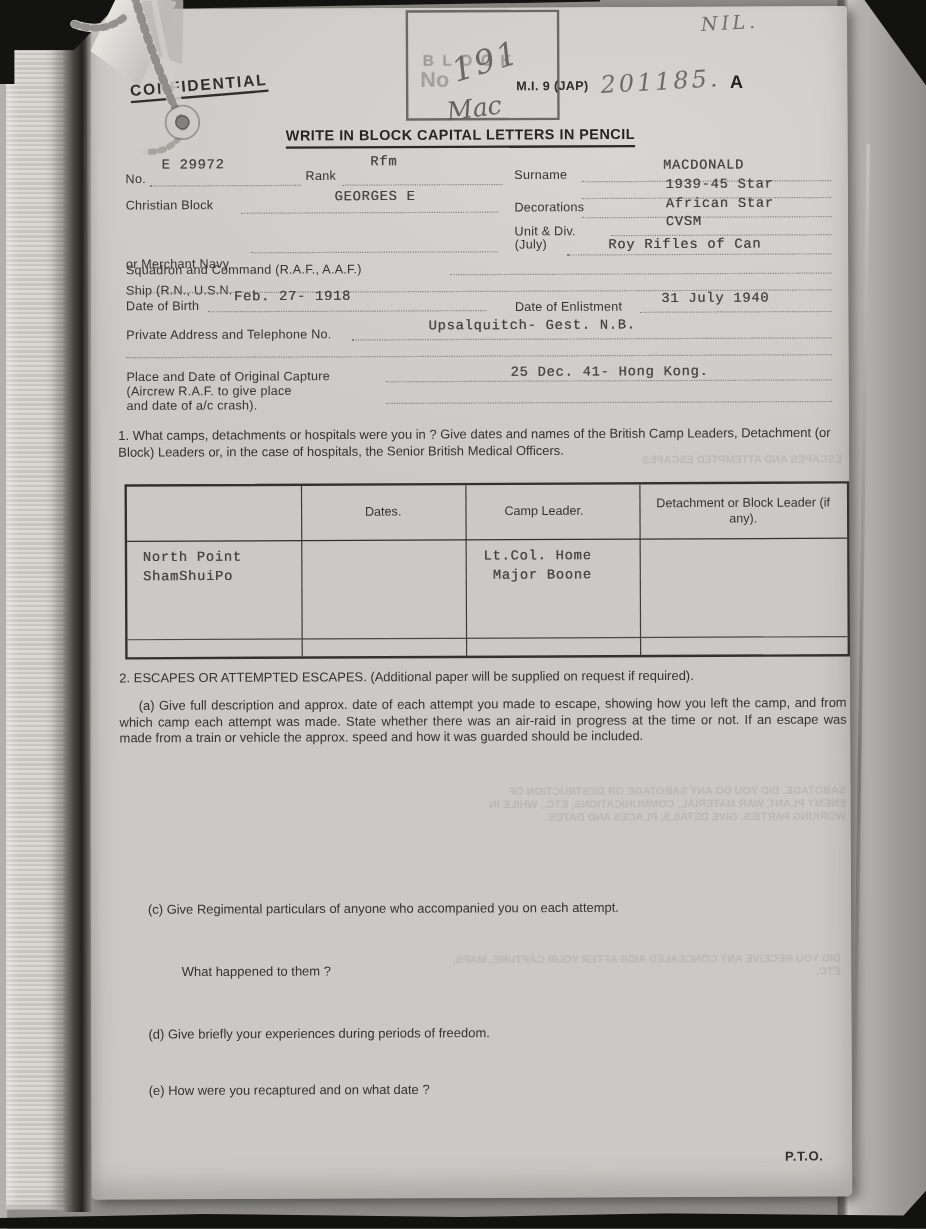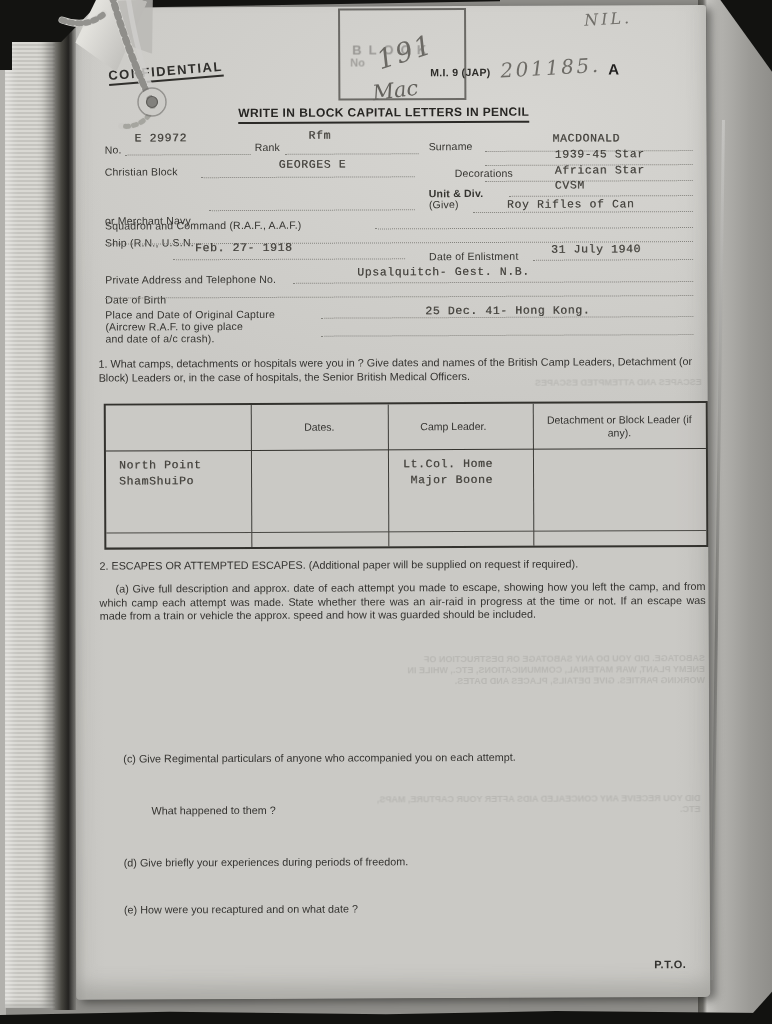--- a/index.html
+++ b/index.html
@@ -54,21 +54,21 @@
   .q{font-size:10.8px;color:#343330;line-height:13.5px;}
   .title{font-weight:bold;font-size:12px;letter-spacing:.4px;color:#272623;
     border-bottom:2px solid #2b2a27;padding-bottom:2px;white-space:nowrap;}
   .confid{font-weight:bold;font-size:13px;letter-spacing:1.5px;color:#302f2c;
     border-bottom:2.5px solid #302f2c;padding-bottom:1px;transform:rotate(-4.5deg);}
   .miref{font-weight:bold;font-size:10.5px;color:#2e2d2a;letter-spacing:.3px;}
 
   .stampbox{border:2.5px solid rgba(62,61,57,.7);width:124px;height:88px;}
   .stampword{position:absolute;left:12px;top:32px;font-size:13px;font-weight:bold;letter-spacing:7px;
     color:rgba(84,83,79,.45);filter:blur(.4px);}
-  .stampno{position:absolute;left:10px;top:46px;font-size:11px;font-weight:bold;
+  .stampno{position:absolute;left:10px;top:46px;font-size:18px;font-weight:bold;
     color:rgba(84,83,79,.4);filter:blur(.4px);}
 
   
   .tbl{border:2px solid #33322e;background:rgba(202,201,197,.35);}
   .tbl .vline{position:absolute;top:0;width:1.2px;height:100%;background:#3d3c38;}
   .tbl .hline{position:absolute;left:0;width:100%;height:1.4px;background:#33322e;}
   .tbl .hthin{position:absolute;left:0;width:100%;height:1px;background:#4a4945;}
   .tbl .hcell{position:absolute;top:0;height:45px;display:flex;align-items:center;
     justify-content:center;text-align:center;font-size:10.5px;color:#343330;line-height:12.5px;padding:0 14px;box-sizing:border-box;}
   .tbl .typed{line-height:16px;}
@@ -109,43 +109,43 @@
     <div class="abs typed" style="left:62px;top:124px;">E 29972</div>
     <div class="abs lbl" style="left:182px;top:134px;">Rank</div>
     <div class="abs dot" style="left:212px;top:147px;width:134px;"></div>
     <div class="abs typed" style="left:236px;top:122px;">Rfm</div>
     <div class="abs lbl" style="left:356px;top:134px;">Surname</div>
     <div class="abs dot" style="left:412px;top:145px;width:208px;"></div>
     <div class="abs typed" style="left:480px;top:126px;">MACDONALD</div>
 
     <div class="abs typed" style="left:482px;top:142px;">1939-45 Star</div>
     <div class="abs dot" style="left:412px;top:159px;width:208px;"></div>
-    <div class="abs lbl" style="left:356px;top:161px;margin-left:26px;">Decorations</div>
+    <div class="abs lbl" style="left:356px;top:161px;">Decorations</div>
     <div class="abs typed" style="left:482px;top:158px;">African Star</div>
     <div class="abs dot" style="left:412px;top:175px;width:208px;"></div>
     <div class="abs typed" style="left:482px;top:173px;">CVSM</div>
     <div class="abs dot" style="left:436px;top:190px;width:184px;"></div>
 
     <div class="abs lbl" style="left:32px;top:158px;">Christian Block</div>
     <div class="abs dot" style="left:128px;top:170px;width:214px;"></div>
     <div class="abs typed" style="left:206px;top:151px;">GEORGES E</div>
 
     <div class="abs lbl" style="left:32px;top:181px;margin-top:48px;">Ship (R.N., U.S.N.</div>
     <div class="abs lbl" style="left:32px;top:207px;">or Merchant Navy</div>
     <div class="abs dot" style="left:136px;top:203px;width:206px;"></div>
-    <div class="abs lbl" style="left:356px;top:181px;font-weight:bold;">Unit &amp; Div.</div>
-    <div class="abs lbl" style="left:356px;top:192px;">(Give)</div>
+    <div class="abs lbl" style="left:356px;top:181px;">Unit &amp; Div.</div>
+    <div class="abs lbl" style="left:356px;top:192px;">(July)</div>
     <div class="abs dot" style="left:400px;top:206px;width:220px;"></div>
     <div class="abs typed" style="left:434px;top:192px;">Roy Rifles of Can</div>
 
     <div class="abs lbl" style="left:32px;top:212px;">Squadron and Command (R.A.F., A.A.F.)</div>
     <div class="abs dot" style="left:302px;top:222px;width:318px;"></div>
     <div class="abs dot" style="left:32px;top:236px;width:588px;"></div>
 
-    <div class="abs lbl" style="left:32px;top:242px;margin-top:44px;">Date of Birth</div>
+    <div class="abs lbl" style="left:32px;top:242px;">Date of Birth</div>
     <div class="abs dot" style="left:100px;top:252px;width:232px;"></div>
     <div class="abs typed" style="left:122px;top:234px;">Feb. 27- 1918</div>
     <div class="abs lbl" style="left:356px;top:244px;">Date of Enlistment</div>
     <div class="abs dot" style="left:460px;top:254px;width:160px;"></div>
     <div class="abs typed" style="left:478px;top:237px;">31 July 1940</div>
 
     <div class="abs lbl" style="left:32px;top:266px;">Private Address and Telephone No.</div>
     <div class="abs dot" style="left:220px;top:276px;width:400px;"></div>
     <div class="abs typed" style="left:284px;top:259px;">Upsalquitch- Gest. N.B.</div>
 

